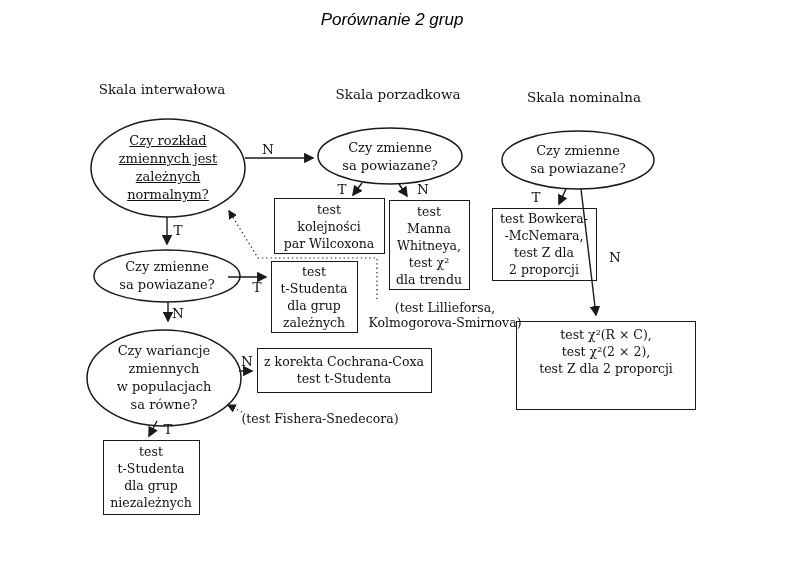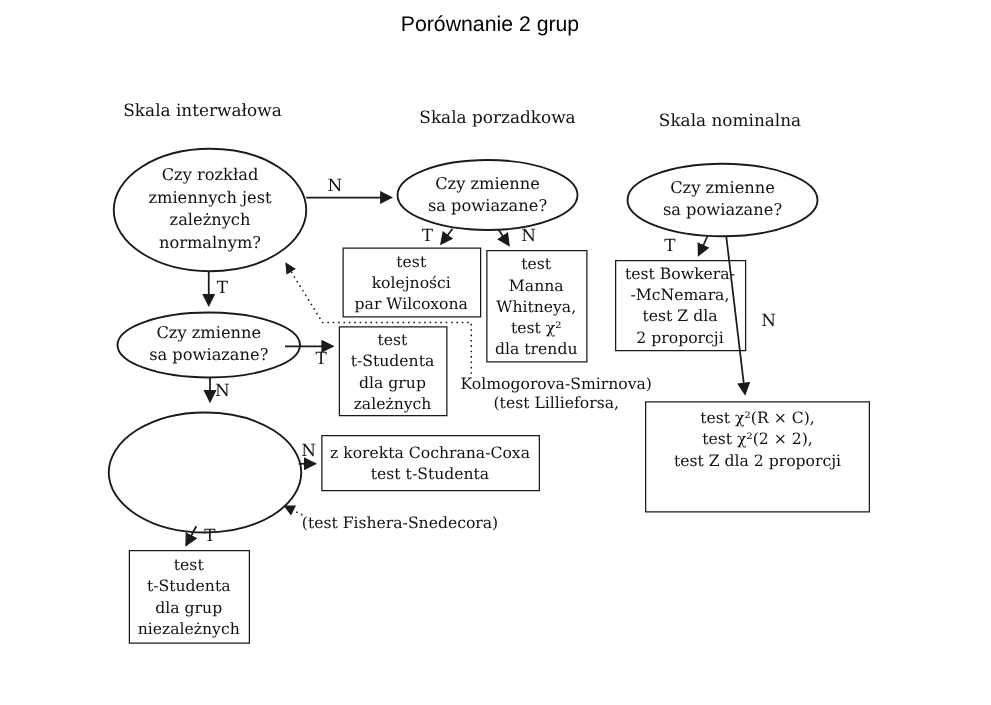--- a/index.html
+++ b/index.html
@@ -14,34 +14,40 @@
   .captext{font-size:12.5px;line-height:14.5px;}
   .box{position:absolute;background:#fff;border:1.5px solid #1a1a1a;box-sizing:border-box;z-index:1;}
   .lbl{position:absolute;transform:translate(-50%,-50%);font-size:13.5px;z-index:3;}
   svg.connectors{position:absolute;left:0;top:0;z-index:5;pointer-events:none;}
 </style>
 </head>
 <body>
 
 <div class="canvas">
 
-  <div class="title" style="left:392px;top:20px;">Porównanie 2 grup</div>
+  <div class="title" style="left:392px;top:20px;font-style:italic;">Porównanie 2 grup</div>
   <div class="colhead" style="left:162px;top:89px;">Skala interwałowa</div>
   <div class="colhead" style="left:398px;top:94px;">Skala porzadkowa</div>
   <div class="colhead" style="left:584px;top:97px;">Skala nominalna</div>
 
-  <div class="tblock" style="left:168px;top:168px;">
+  <div class="tblock" style="left:168px;top:168px;text-decoration:underline;">
       <div>Czy rozkład</div>
       <div>zmiennych jest</div>
       <div>zależnych</div>
       <div>normalnym?</div>
     </div>
   <div class="tblock" style="left:167px;top:276px;">
       <div>Czy zmienne</div>
       <div>sa powiazane?</div>
+    </div>
+  <div class="tblock" style="left:164px;top:378px;">
+      <div>Czy wariancje</div>
+      <div>zmiennych</div>
+      <div>w populacjach</div>
+      <div>sa równe?</div>
     </div>
   <div class="tblock" style="left:390px;top:157px;">
       <div>Czy zmienne</div>
       <div>sa powiazane?</div>
     </div>
   <div class="tblock" style="left:578px;top:160px;">
       <div>Czy zmienne</div>
       <div>sa powiazane?</div>
     </div>
 
@@ -92,22 +98,22 @@
     </div>
 
   <div class="box" style="left:516px;top:321px;width:180px;height:89px;"></div>
   <div class="tblock boxtext" style="left:606px;top:351px;">
       <div>test χ²(R × C),</div>
       <div>test χ²(2 × 2),</div>
       <div>test Z dla 2 proporcji</div>
     </div>
 
   <div class="tblock captext" style="left:445px;top:315px;">
+      <div>(test Lillieforsa,</div>
       <div>Kolmogorova-Smirnova)</div>
-      <div>(test Lillieforsa,</div>
     </div>
   <div class="tblock captext" style="left:320px;top:419px;">
       <div>(test Fishera-Snedecora)</div>
     </div>
 
   <div class="lbl" style="left:268px;top:149px;">N</div>
   <div class="lbl" style="left:178px;top:230px;">T</div>
   <div class="lbl" style="left:257px;top:287px;">T</div>
   <div class="lbl" style="left:178px;top:313px;">N</div>
   <div class="lbl" style="left:247px;top:361px;">N</div>

